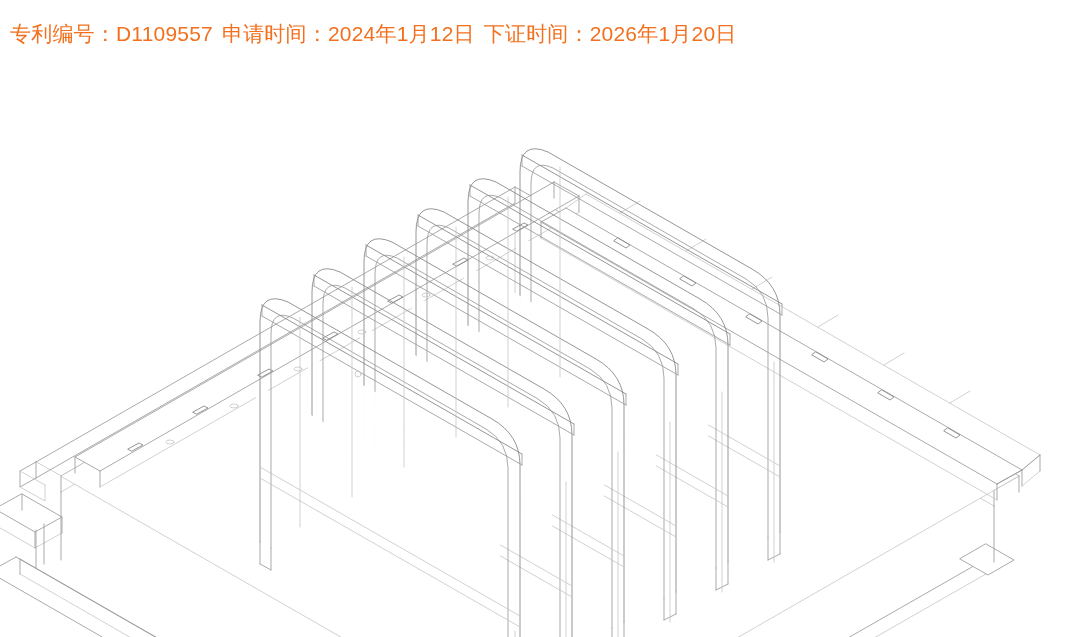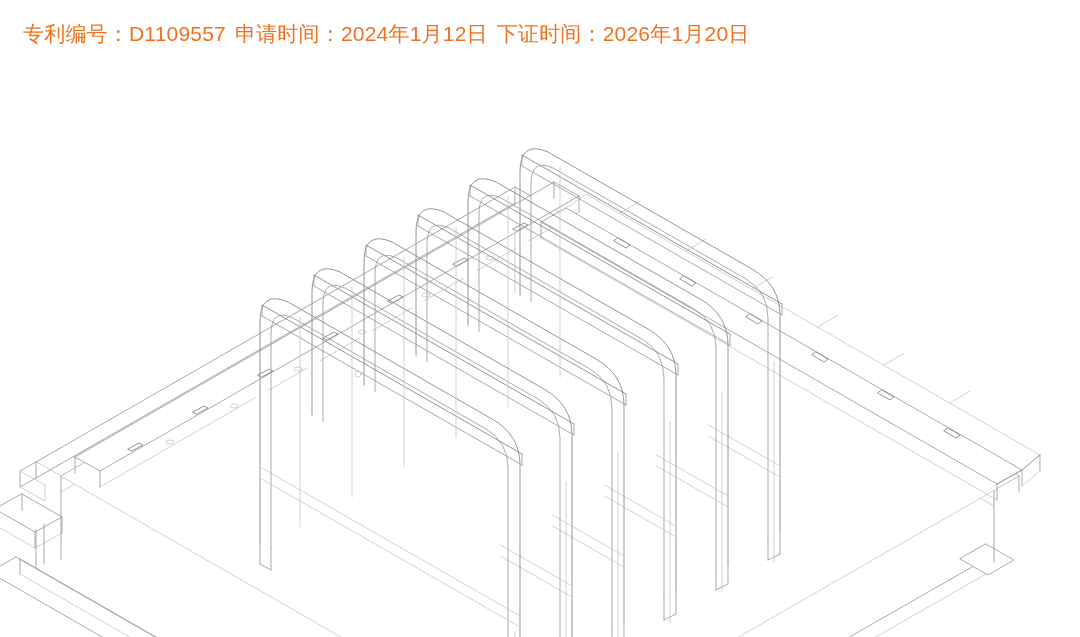--- a/index.html
+++ b/index.html
@@ -9,21 +9,21 @@
   }
   body {
     width: 1080px;
     height: 637px;
     position: relative;
     overflow: hidden;
     font-family: "Liberation Sans", "DejaVu Sans", sans-serif;
   }
   #patent-header {
     position: absolute;
-    left: 23px;
+    left: 10px;
     top: 20px;
     font-size: 21px;
     line-height: 28px;
     letter-spacing: 0.2px;
     white-space: nowrap;
     color: #f2701e;
     font-weight: 400;
   }
   #patent-header .seg { display: inline; }
   #patent-header .gap { display: inline-block; width: 9px; }

